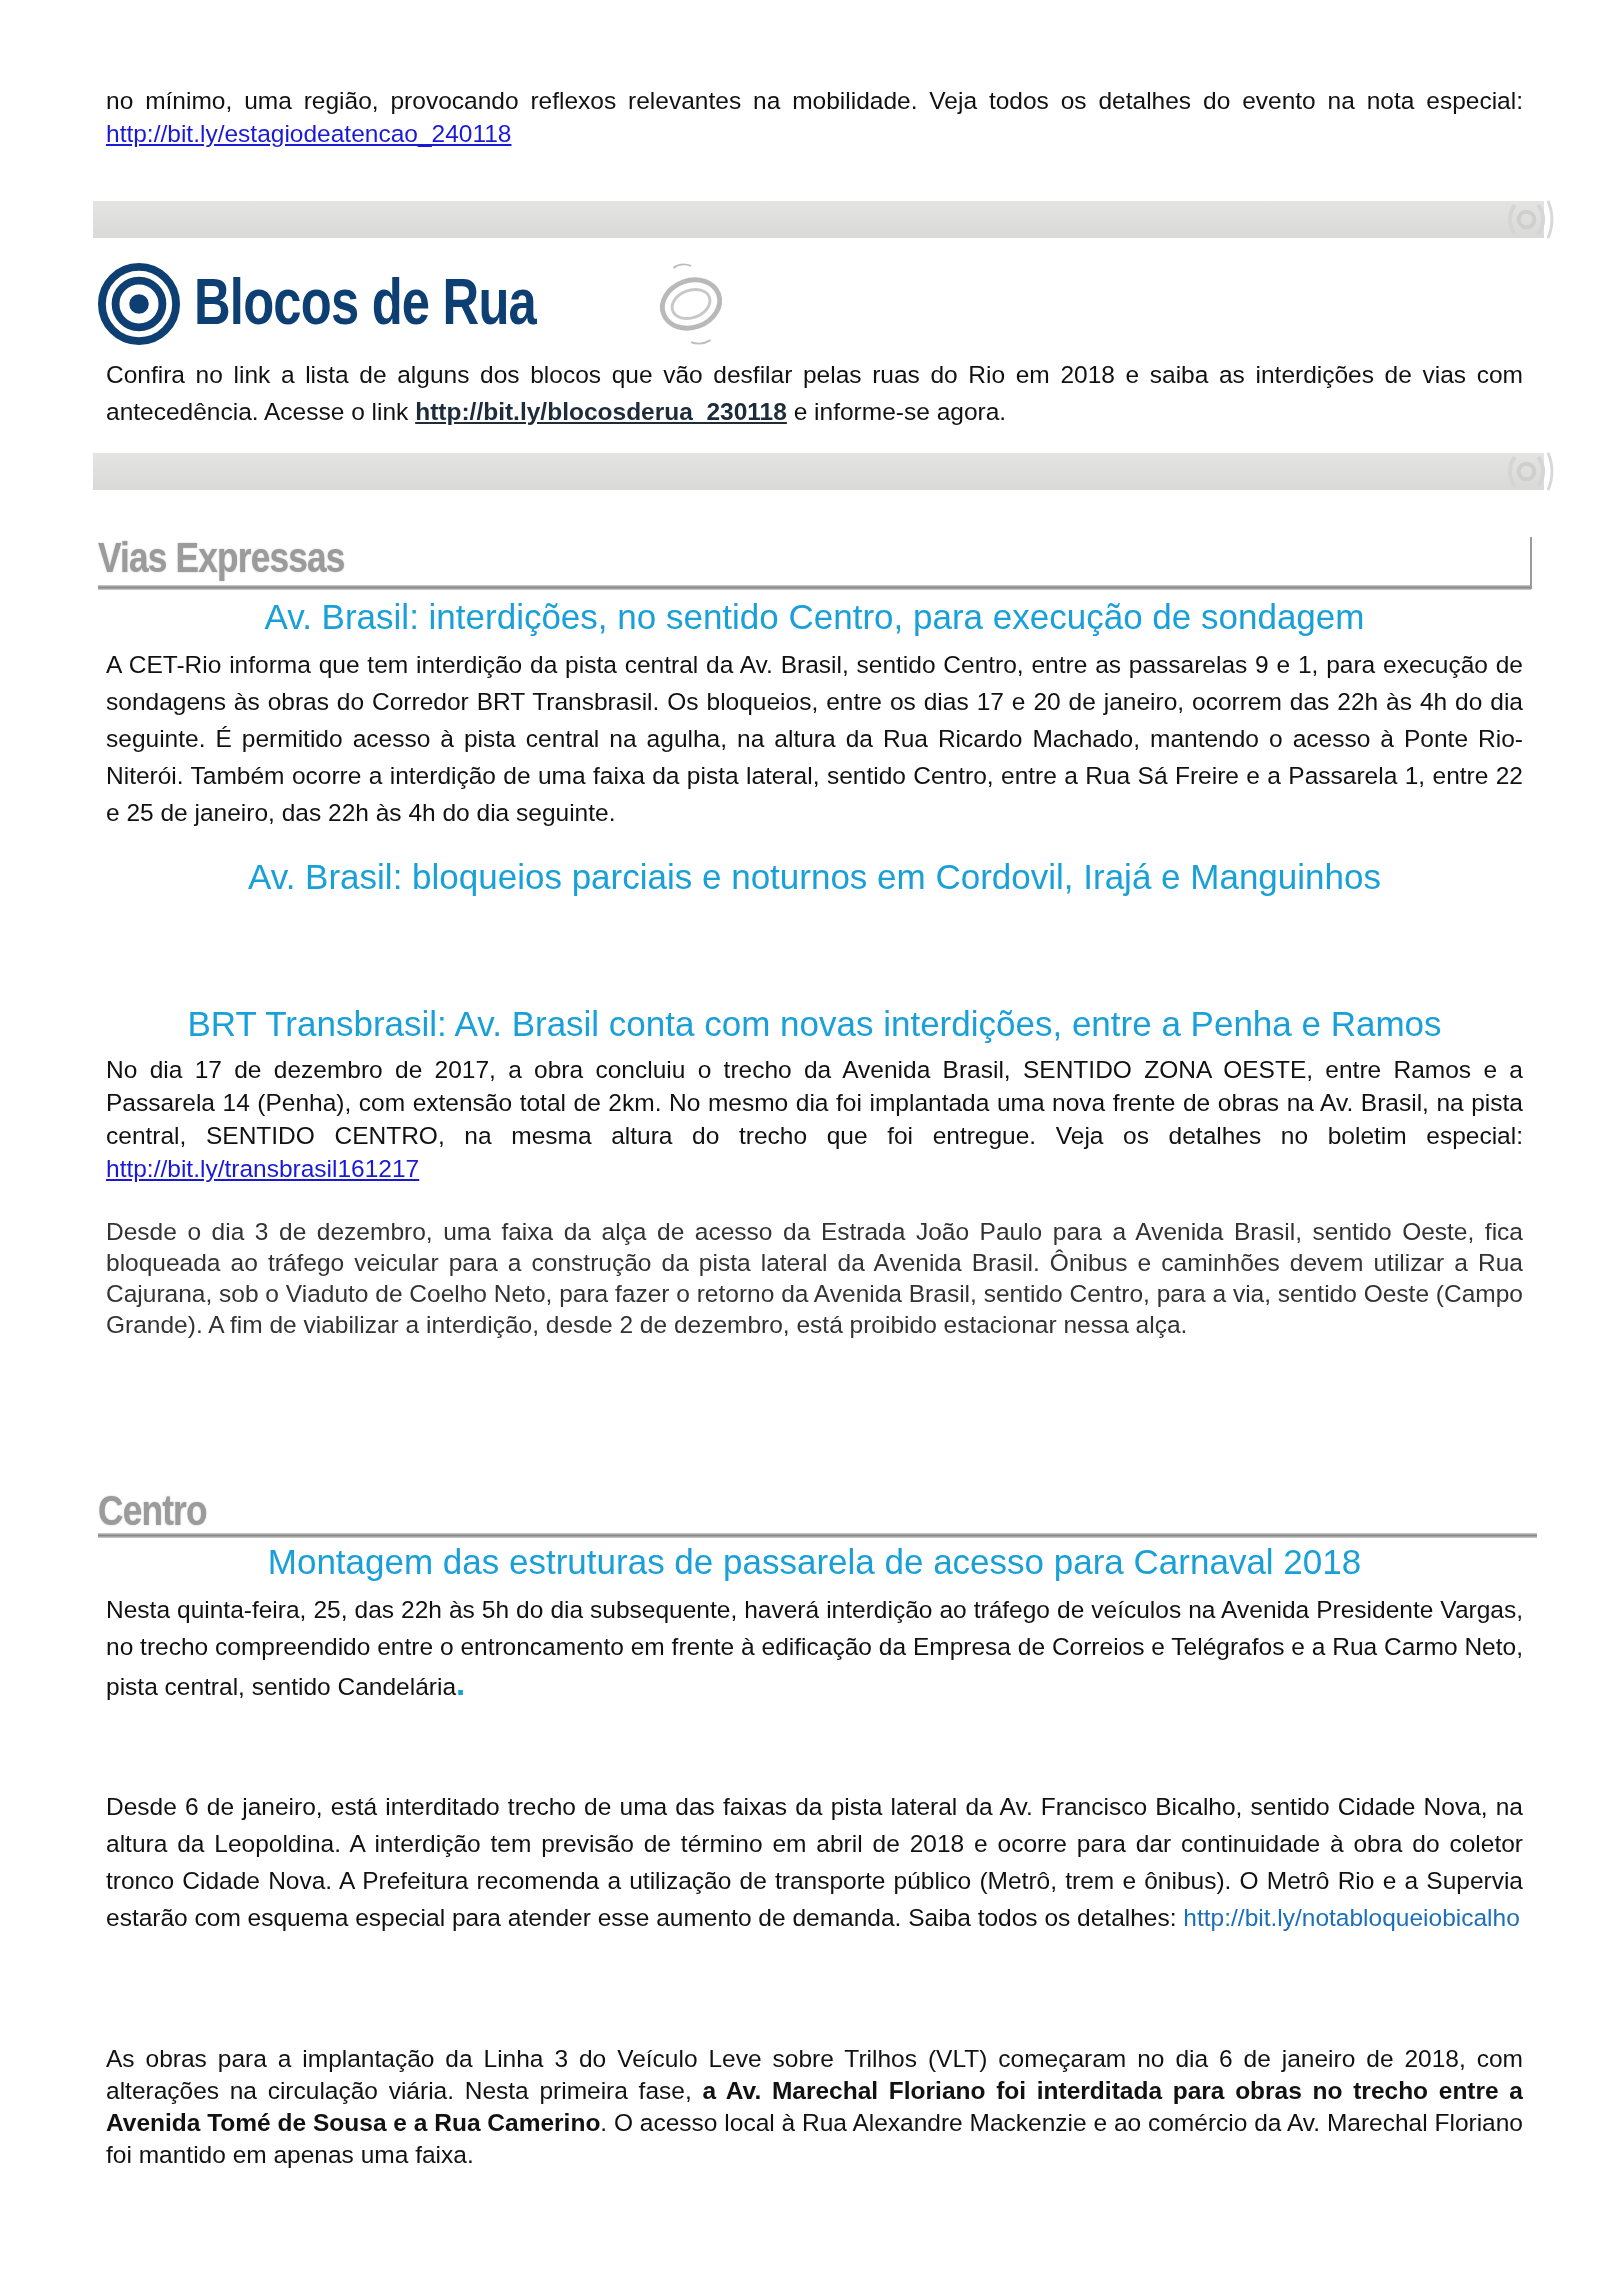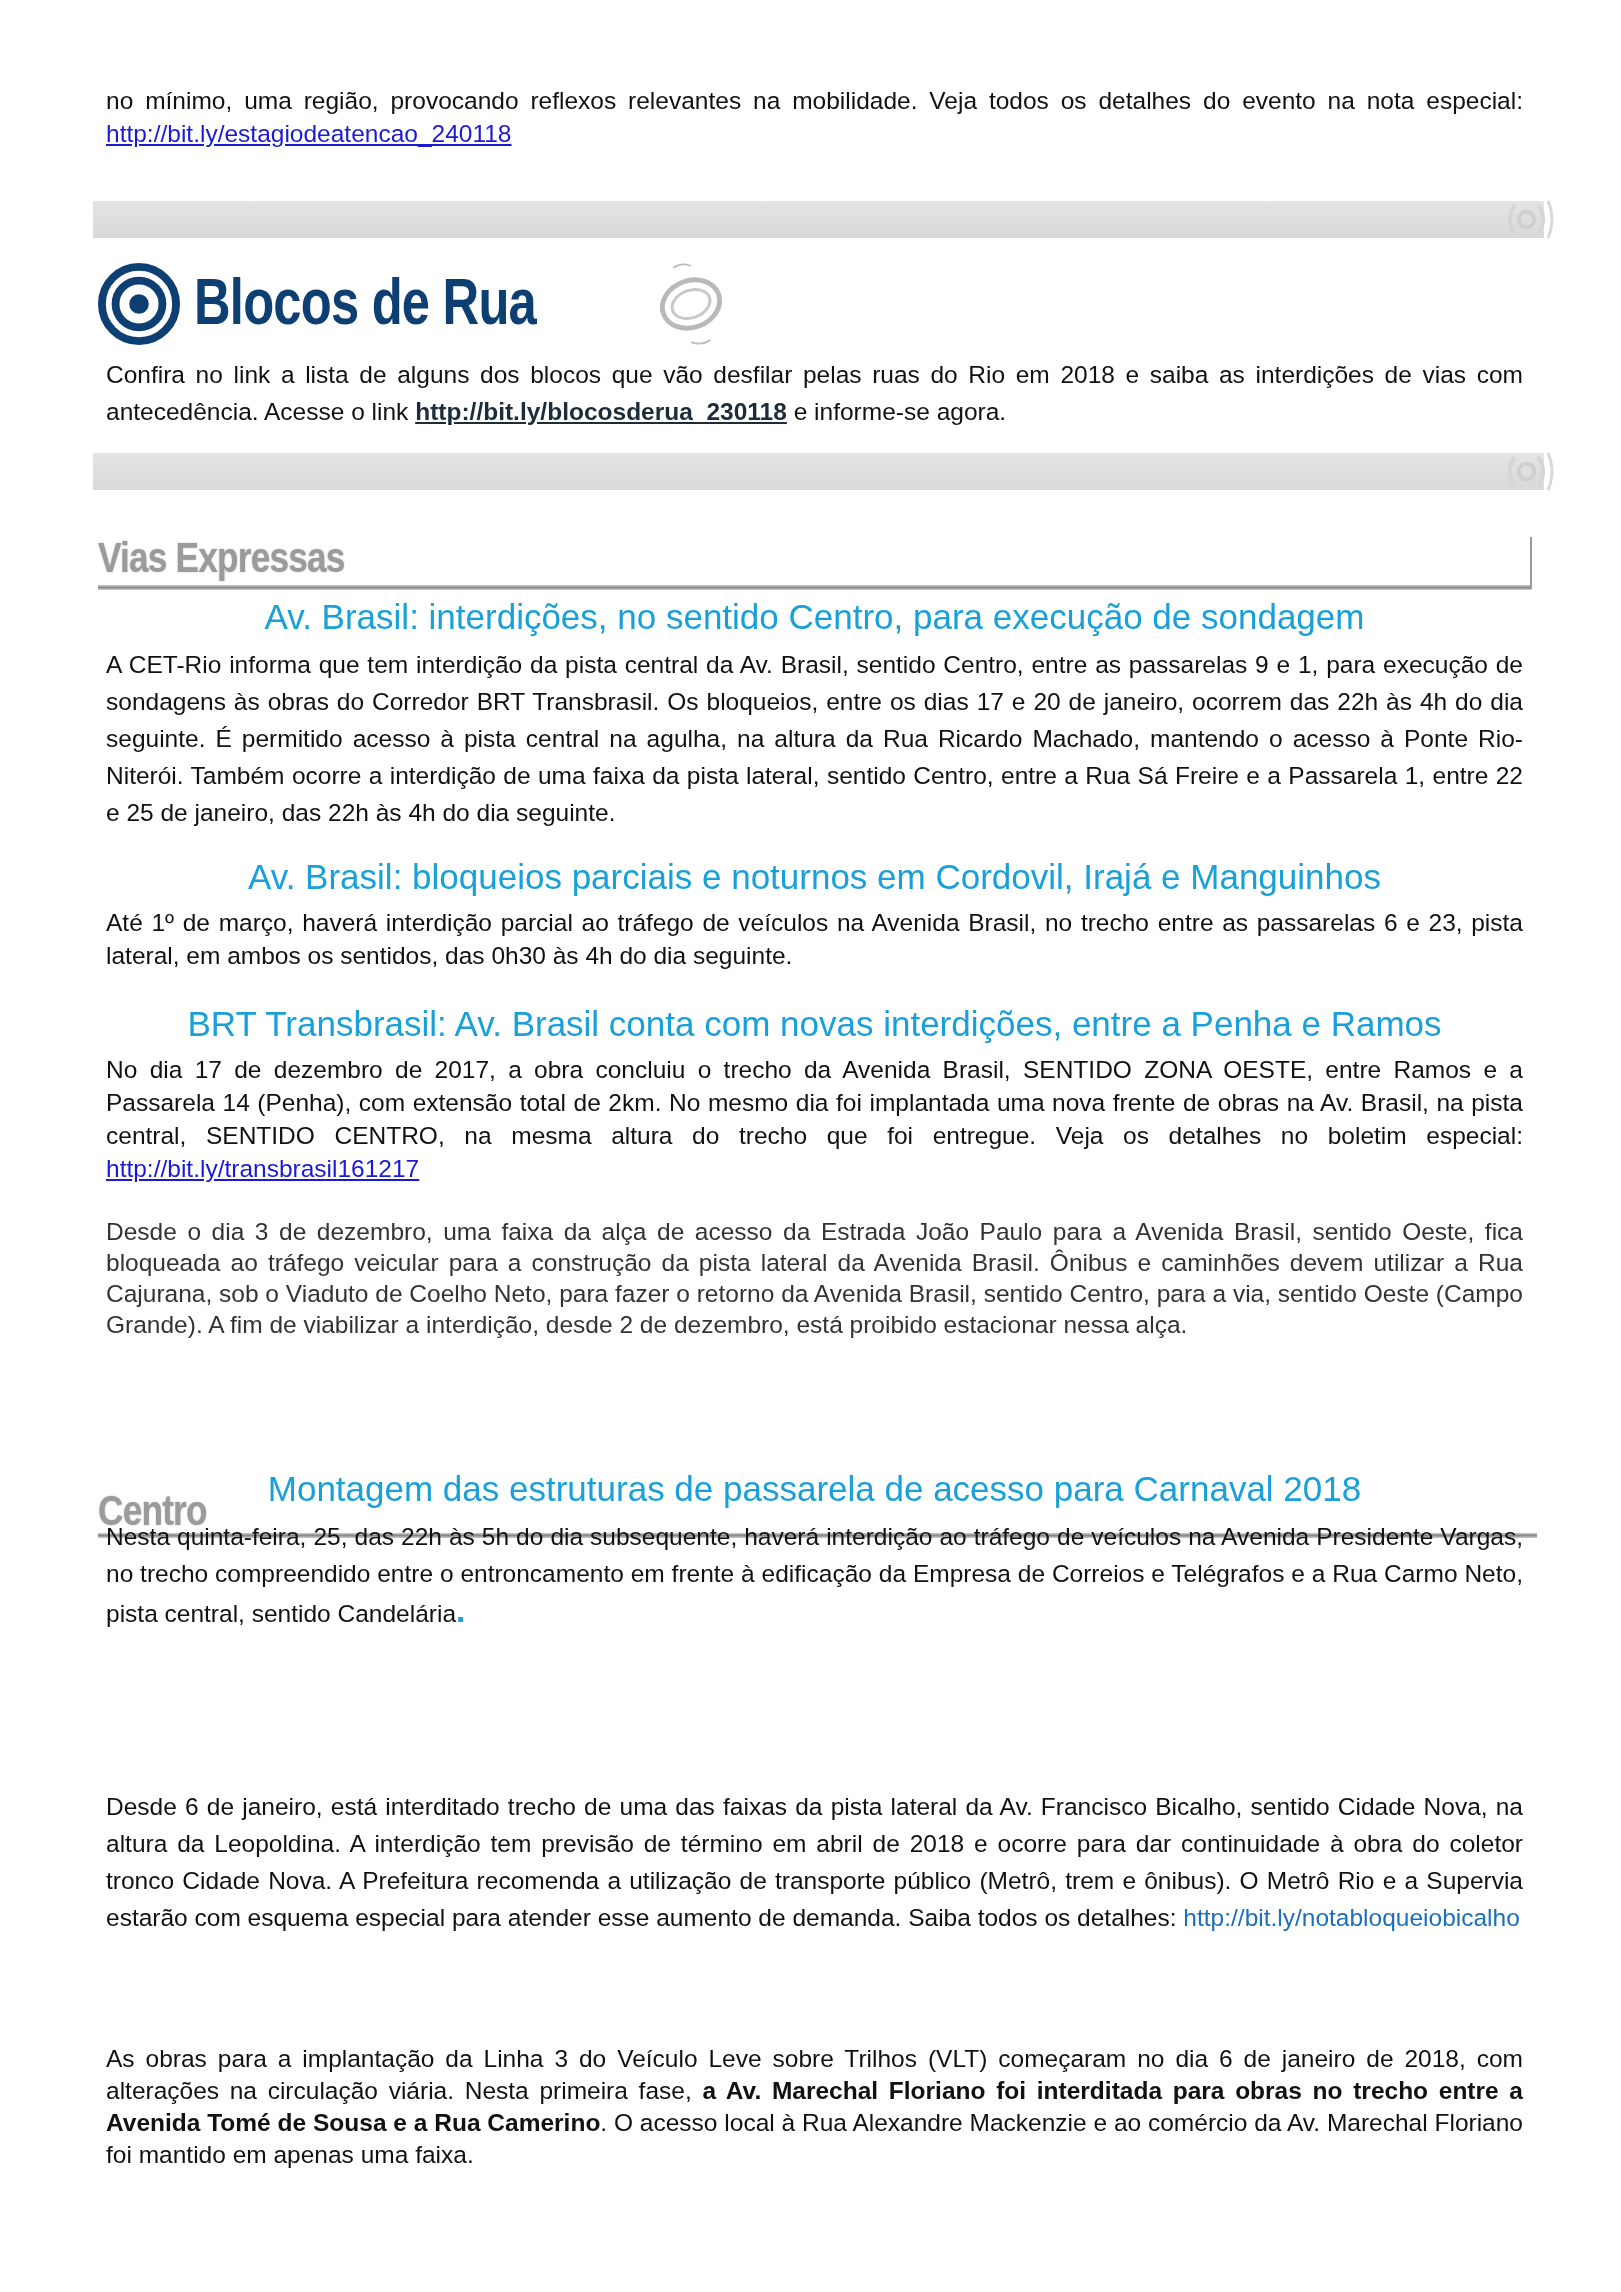--- a/index.html
+++ b/index.html
@@ -90,36 +90,35 @@
 <div class="rule" style="top:585px; width:1433px;"></div>
 <div style="position:absolute;left:1530px;top:537px;width:2px;height:52px;background:#9a9a9a;"></div>
 
 <div class="abs" style="top:595px;">
   <h2 class="h">Av. Brasil: interdições, no sentido Centro, para execução de sondagem</h2>
   <p class="p" style="line-height:37px;">A CET-Rio informa que tem interdição da pista central da Av. Brasil, sentido Centro, entre as passarelas 9 e 1, para execução de sondagens às obras do Corredor BRT Transbrasil. Os bloqueios, entre os dias 17 e 20 de janeiro, ocorrem das 22h às 4h do dia seguinte. É permitido acesso à pista central na agulha, na altura da Rua Ricardo Machado, mantendo o acesso à Ponte Rio-Niterói. Também ocorre a interdição de uma faixa da pista lateral, sentido Centro, entre a Rua Sá Freire e a Passarela 1, entre 22 e 25 de janeiro, das 22h às 4h do dia seguinte.</p>
 </div>
 
 <div class="abs" style="top:855px;">
   <h2 class="h">Av. Brasil: bloqueios parciais e noturnos em Cordovil, Irajá e Manguinhos</h2>
-  <p class="p" style="line-height:33px;">Até 1º de março, haverá interdição parcial ao tráfego de veículos na Avenida Brasil, no trecho entre as passarelas 6 e 23, pista lateral, em ambos os sentidos, das 0h30 às 4h do dia seguinte.</p>
 </div>
 
 <div class="abs" style="top:1002px;">
   <h2 class="h">BRT Transbrasil: Av. Brasil conta com novas interdições, entre a Penha e Ramos</h2>
   <p class="p" style="line-height:33px;"><span>No dia 17 de dezembro de 2017, a obra concluiu o trecho da Avenida Brasil, SENTIDO ZONA OESTE, entre Ramos e a Passarela 14 (Penha), com extensão total de 2km. No mesmo dia foi implantada uma nova frente de obras na Av. Brasil, na pista central, SENTIDO CENTRO, na mesma altura do trecho que foi entregue. Veja os detalhes no boletim especial: </span><a class="link" href="#">http://bit.ly/transbrasil161217</a></p>
 </div>
 
 <div class="abs" style="top:1208px;">
   <p class="p gray" style="line-height:31px;">Desde o dia 3 de dezembro, uma faixa da alça de acesso da Estrada João Paulo para a Avenida Brasil, sentido Oeste, fica bloqueada ao tráfego veicular para a construção da pista lateral da Avenida Brasil. Ônibus e caminhões devem utilizar a Rua Cajurana, sob o Viaduto de Coelho Neto, para fazer o retorno da Avenida Brasil, sentido Centro, para a via, sentido Oeste (Campo Grande). A fim de viabilizar a interdição, desde 2 de dezembro, está proibido estacionar nessa alça.</p>
 </div>
 
 <div class="section-title" style="top:1486px;">Centro</div>
 <div class="rule" style="top:1533px; width:1439px;"></div>
 
-<div class="abs" style="top:1467px;">
+<div class="abs" style="top:1540px;">
   <h2 class="h">Montagem das estruturas de passarela de acesso para Carnaval 2018</h2>
   <p class="p" style="line-height:37px;"><span>Nesta quinta-feira,  25, das 22h às 5h do dia subsequente, haverá interdição ao tráfego de veículos na Avenida Presidente Vargas, no trecho compreendido entre o entroncamento em frente à edificação da Empresa de Correios e Telégrafos e a Rua Carmo Neto, pista central, sentido Candelária</span><span class="sentence-dot">.</span></p>
 </div>
 
 <div class="abs" style="top:1780px;">
   <p class="p" style="line-height:37px;"><span>Desde 6 de janeiro, está interditado trecho de uma das faixas da pista lateral da Av. Francisco Bicalho, sentido Cidade Nova, na altura da Leopoldina.  A interdição tem previsão de término em abril de 2018 e ocorre para dar continuidade à obra do coletor tronco Cidade Nova. A Prefeitura recomenda a utilização de transporte público (Metrô, trem e ônibus). O Metrô Rio e a Supervia estarão com esquema especial para atender esse aumento de demanda. Saiba todos os detalhes: </span><a class="link-blue-plain" href="#">http://bit.ly/notabloqueiobicalho</a></p>
 </div>
 
 <div class="abs" style="top:2035px;">
   <p class="p" style="line-height:32px;"><span>As obras para a implantação da Linha 3 do Veículo Leve sobre Trilhos (VLT) começaram no dia 6 de janeiro de 2018, com alterações na circulação viária.  Nesta primeira fase, </span><b>a Av. Marechal Floriano foi interditada para obras no trecho entre a Avenida Tomé de Sousa e a Rua Camerino</b><span>. O acesso local à Rua Alexandre Mackenzie e ao comércio da Av. Marechal Floriano foi mantido em apenas uma faixa.</span></p>

